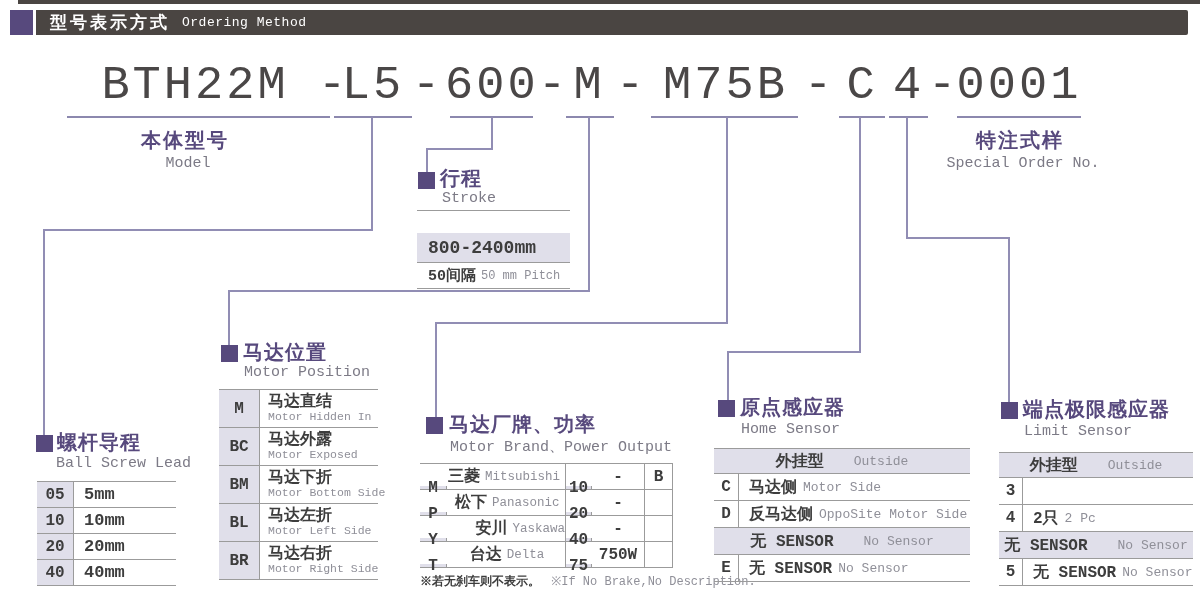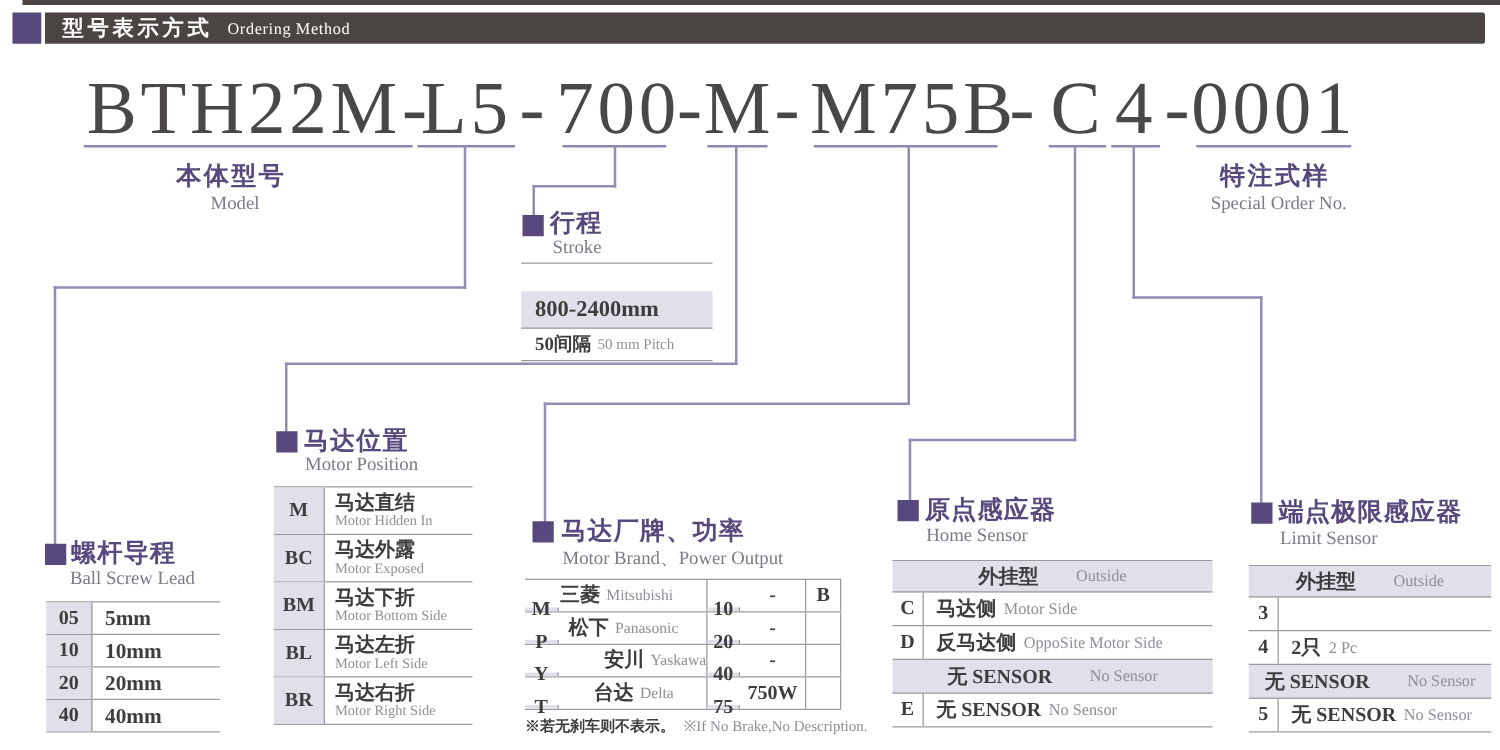--- a/index.html
+++ b/index.html
@@ -1,28 +1,28 @@
 <!DOCTYPE html>
 <html><head>
 <meta charset="utf-8">
 <style>
   html,body{margin:0;padding:0;background:#ffffff;}
   .canvas{
     position:relative;width:1200px;height:593px;background:#ffffff;overflow:hidden;
-    font-family:Liberation Serif, serif;color:#3d3d3d;
+    font-family:Liberation Mono, monospace;color:#3d3d3d;
   }
   
   .top-strip{position:absolute;left:18px;top:0;width:1182px;height:4px;background:#4a4542;}
   .hdr-square{position:absolute;left:10px;top:10px;width:23px;height:25px;background:#57497d;}
   .hdr-bar{position:absolute;left:36px;top:10px;width:1152px;height:25px;background:#4a4542;
     display:flex;align-items:center;border-radius:0 2px 2px 0;}
   .hdr-zh{color:#ffffff;font-size:17px;font-weight:bold;letter-spacing:3px;margin-left:14px;}
   .hdr-en{color:#ffffff;font-size:13px;margin-left:12px;letter-spacing:0.5px;}
   
-  .codepiece{position:absolute;top:55px;height:62px;font-size:60px;line-height:62px;
+  .codepiece{position:absolute;top:55px;height:62px;font-size:47px;line-height:62px;
     letter-spacing:3px;color:#4a4747;text-align:center;white-space:nowrap;}
   .underline{position:absolute;top:116px;height:2px;background:#8c88ae;}
   
   .vline{position:absolute;width:1.5px;background:#918db4;}
   .hline{position:absolute;height:1.5px;background:#918db4;}
   
   .biglabel{position:absolute;text-align:center;}
   .biglabel .zh{display:block;font-size:20px;font-weight:bold;color:#57497d;letter-spacing:2px;}
   .biglabel .en{display:block;font-size:15px;color:#7c7a86;margin-top:1px;}
   
@@ -59,21 +59,21 @@
   <div class="hdr-bar">
     <span class="hdr-zh">型号表示方式</span>
     <span class="hdr-en">Ordering Method</span>
   </div>
 
   <div>
     <span class="codepiece" style="left:55px;width:280px">BTH22M</span>
     <span class="codepiece" style="left:318px;width:30px">-</span>
     <span class="codepiece" style="left:334px;width:78px">L5</span>
     <span class="codepiece" style="left:412px;width:30px">-</span>
-    <span class="codepiece" style="left:445px;width:93px">700</span>
+    <span class="codepiece" style="left:445px;width:93px">600</span>
     <span class="codepiece" style="left:538px;width:30px">-</span>
     <span class="codepiece" style="left:563px;width:52px">M</span>
     <span class="codepiece" style="left:616px;width:30px">-</span>
     <span class="codepiece" style="left:648px;width:155px">M75B</span>
     <span class="codepiece" style="left:804px;width:30px">-</span>
     <span class="codepiece" style="left:838px;width:48px">C</span>
     <span class="codepiece" style="left:886px;width:45px">4</span>
     <span class="codepiece" style="left:928px;width:30px">-</span>
     <span class="codepiece" style="left:953px;width:132px">0001</span>
   </div>

